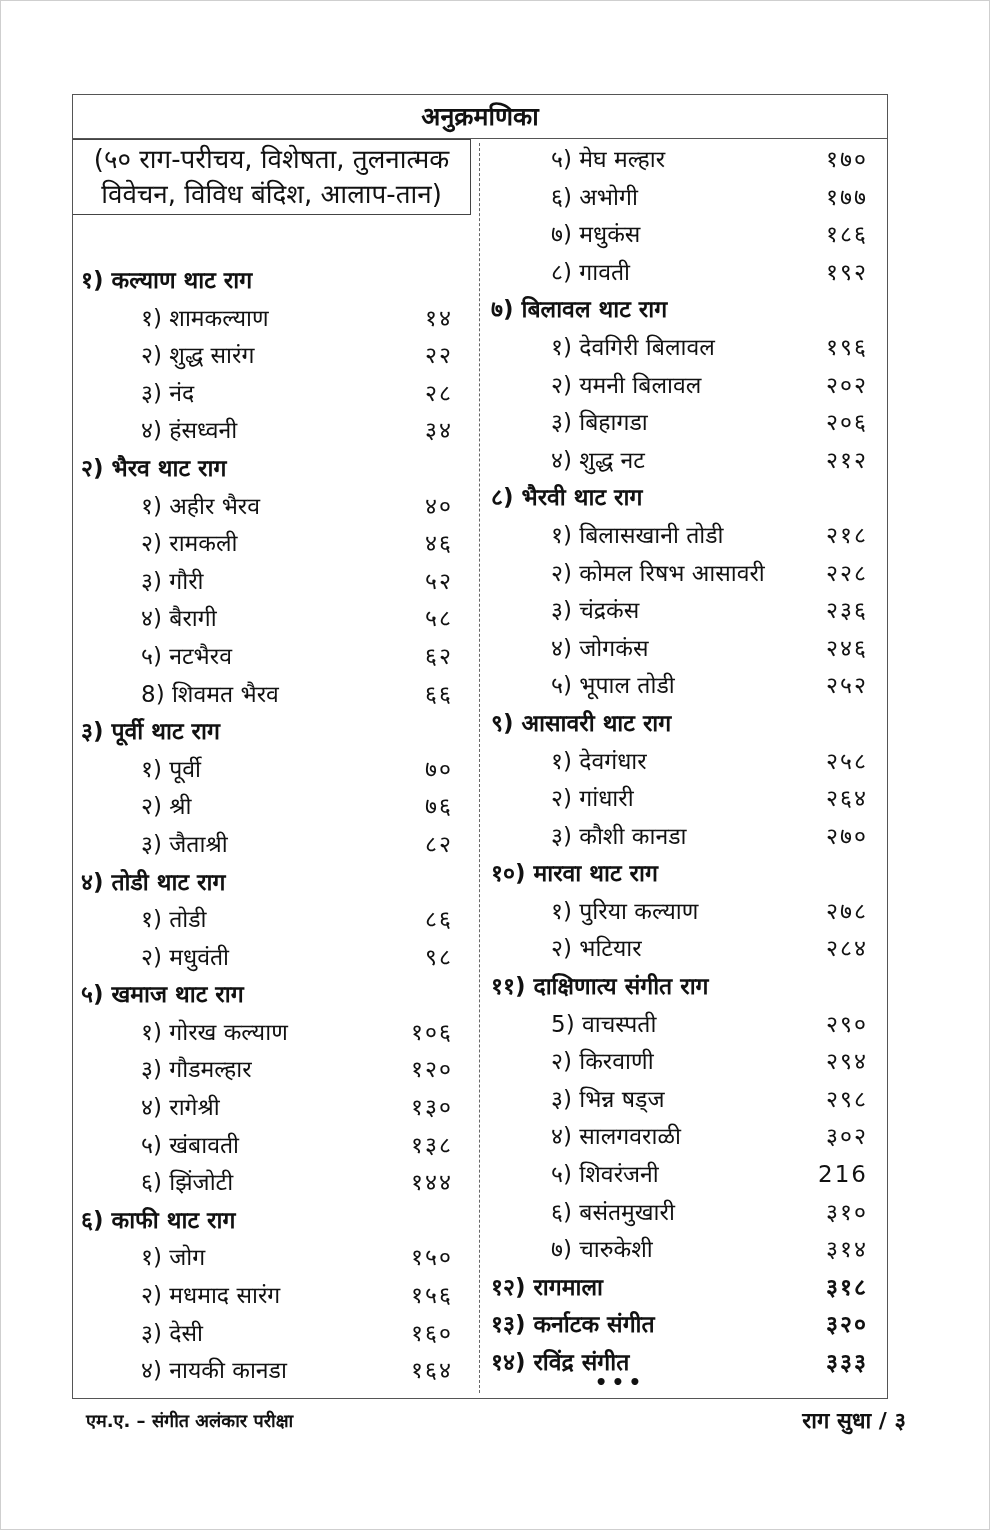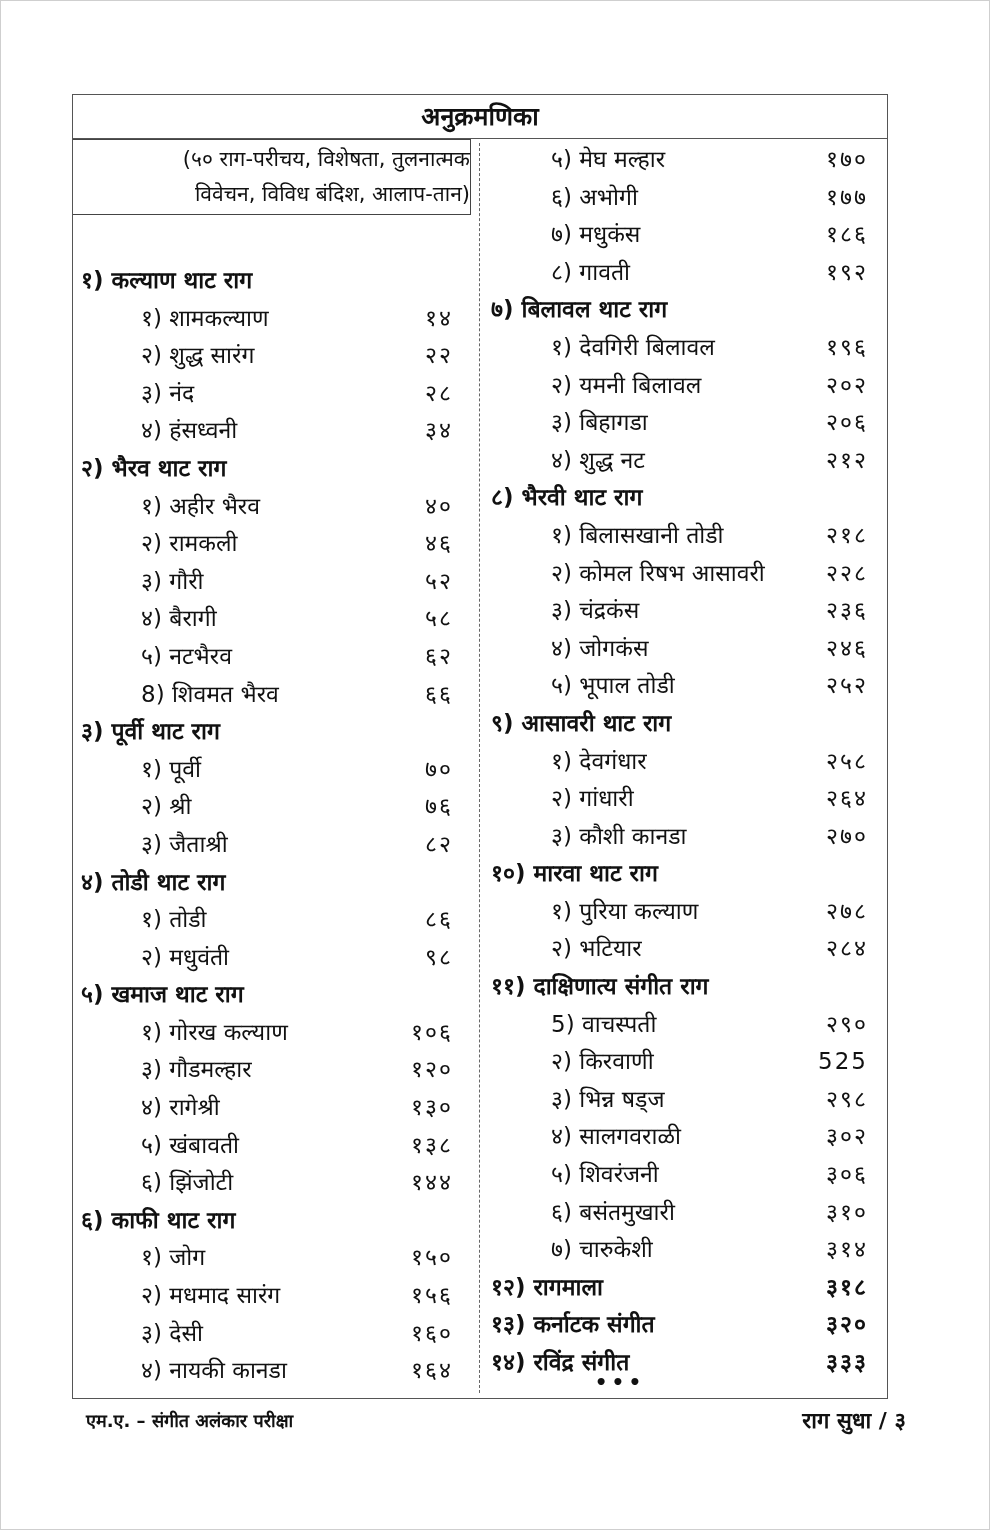--- a/index.html
+++ b/index.html
@@ -44,22 +44,22 @@
     }
     .intro-box {
       position: absolute;
       left: 0px;
       top: 44px;
       width: 398px;
       height: 76px;
       border: 1.5px solid #444444;
       border-left: none;
       box-sizing: border-box;
-      text-align: right;
-      font-size: 21px;
+      text-align: center;
+      font-size: 26px;
       line-height: 35px;
       padding-top: 2px;
     }
     .divider {
       position: absolute;
       left: 406px;
       top: 48px;
       width: 0;
       height: 1250px;
       border-left: 1.5px dashed #666666;
@@ -361,33 +361,33 @@
       <div class="row section">
         <span class="label">११) दाक्षिणात्य संगीत राग</span>
         <span class="page"></span>
       </div>
       <div class="row item">
         <span class="label">5) वाचस्पती</span>
         <span class="page">२९०</span>
       </div>
       <div class="row item">
         <span class="label">२) किरवाणी</span>
-        <span class="page">525</span>
+        <span class="page">२९४</span>
       </div>
       <div class="row item">
         <span class="label">३) भिन्न षड्ज</span>
         <span class="page">२९८</span>
       </div>
       <div class="row item">
         <span class="label">४) सालगवराळी</span>
         <span class="page">३०२</span>
       </div>
       <div class="row item">
         <span class="label">५) शिवरंजनी</span>
-        <span class="page">३०६</span>
+        <span class="page">216</span>
       </div>
       <div class="row item">
         <span class="label">६) बसंतमुखारी</span>
         <span class="page">३१०</span>
       </div>
       <div class="row item">
         <span class="label">७) चारुकेशी</span>
         <span class="page">३१४</span>
       </div>
       <div class="row section">

